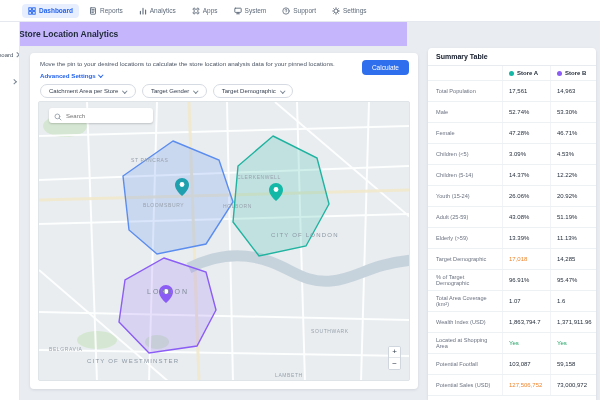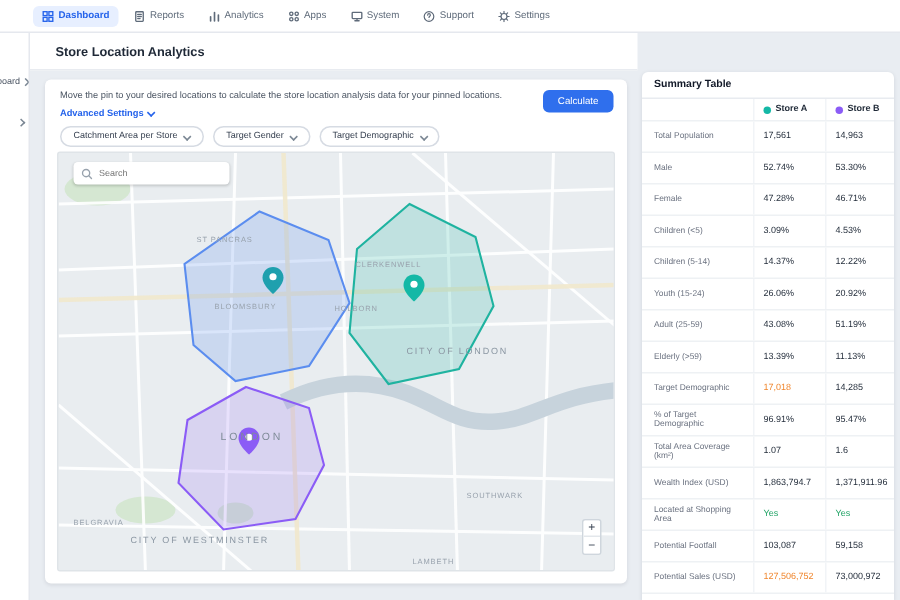--- a/index.html
+++ b/index.html
@@ -13,21 +13,21 @@
   .nav-item svg{flex:0 0 auto;display:block}
 
   
   .sidebar{position:absolute;top:22px;left:0;bottom:0;width:20px;background:#fff;border-right:1px solid #e5e8ee;overflow:hidden;z-index:20}
   .side-item{position:absolute;display:flex;align-items:center;justify-content:space-between;font-size:6px;color:#4b5563;cursor:pointer}
   .chev{width:3.5px;height:3.5px;border-right:1px solid #7b8794;border-bottom:1px solid #7b8794;display:inline-block;flex:0 0 auto}
   .chev.right{transform:rotate(-45deg)}
   .chev.down{transform:rotate(45deg);margin-top:-1px}
 
   
-  .page-header{position:absolute;top:22px;left:20px;width:405px;height:25px;background:#ffffff;border-bottom:1px solid #e8ebf0;display:flex;align-items:center;padding-left:17px;font-size:8.5px;font-weight:700;color:#1f2937;z-index:5}
+  .page-header{position:absolute;top:22px;left:2px;width:405px;height:25px;background:#c4b5fd;border-bottom:1px solid #e8ebf0;display:flex;align-items:center;padding-left:17px;font-size:8.5px;font-weight:700;color:#1f2937;z-index:5}
 
   
   .main-card{position:absolute;top:53px;left:30px;width:388px;height:336px;background:#fff;border-radius:4px;box-shadow:0 1px 3px rgba(16,24,40,.10)}
   .instruction{position:absolute;top:7px;left:10px;width:295px;font-size:6.2px;color:#4b5563;line-height:1.25}
   .adv-link{position:absolute;top:19px;left:10px;font-size:6.2px;color:#2563eb;font-weight:700;display:flex;align-items:center;gap:3px;cursor:pointer}
   .adv-link .chev{border-color:#2563eb}
   .calc-btn{position:absolute;top:7px;right:9px;background:#2f6fed;color:#fff;font-size:6.5px;padding:4px 10px;border:none;border-radius:4px;cursor:pointer}
   .chips{position:absolute;top:31px;left:10px;display:flex;gap:6px}
   .chip{display:flex;align-items:center;gap:5px;border:1px solid #d6dbe3;border-radius:9px;padding:3px 8px;font-size:6px;color:#374151;background:#fff;cursor:pointer;white-space:nowrap}
 

